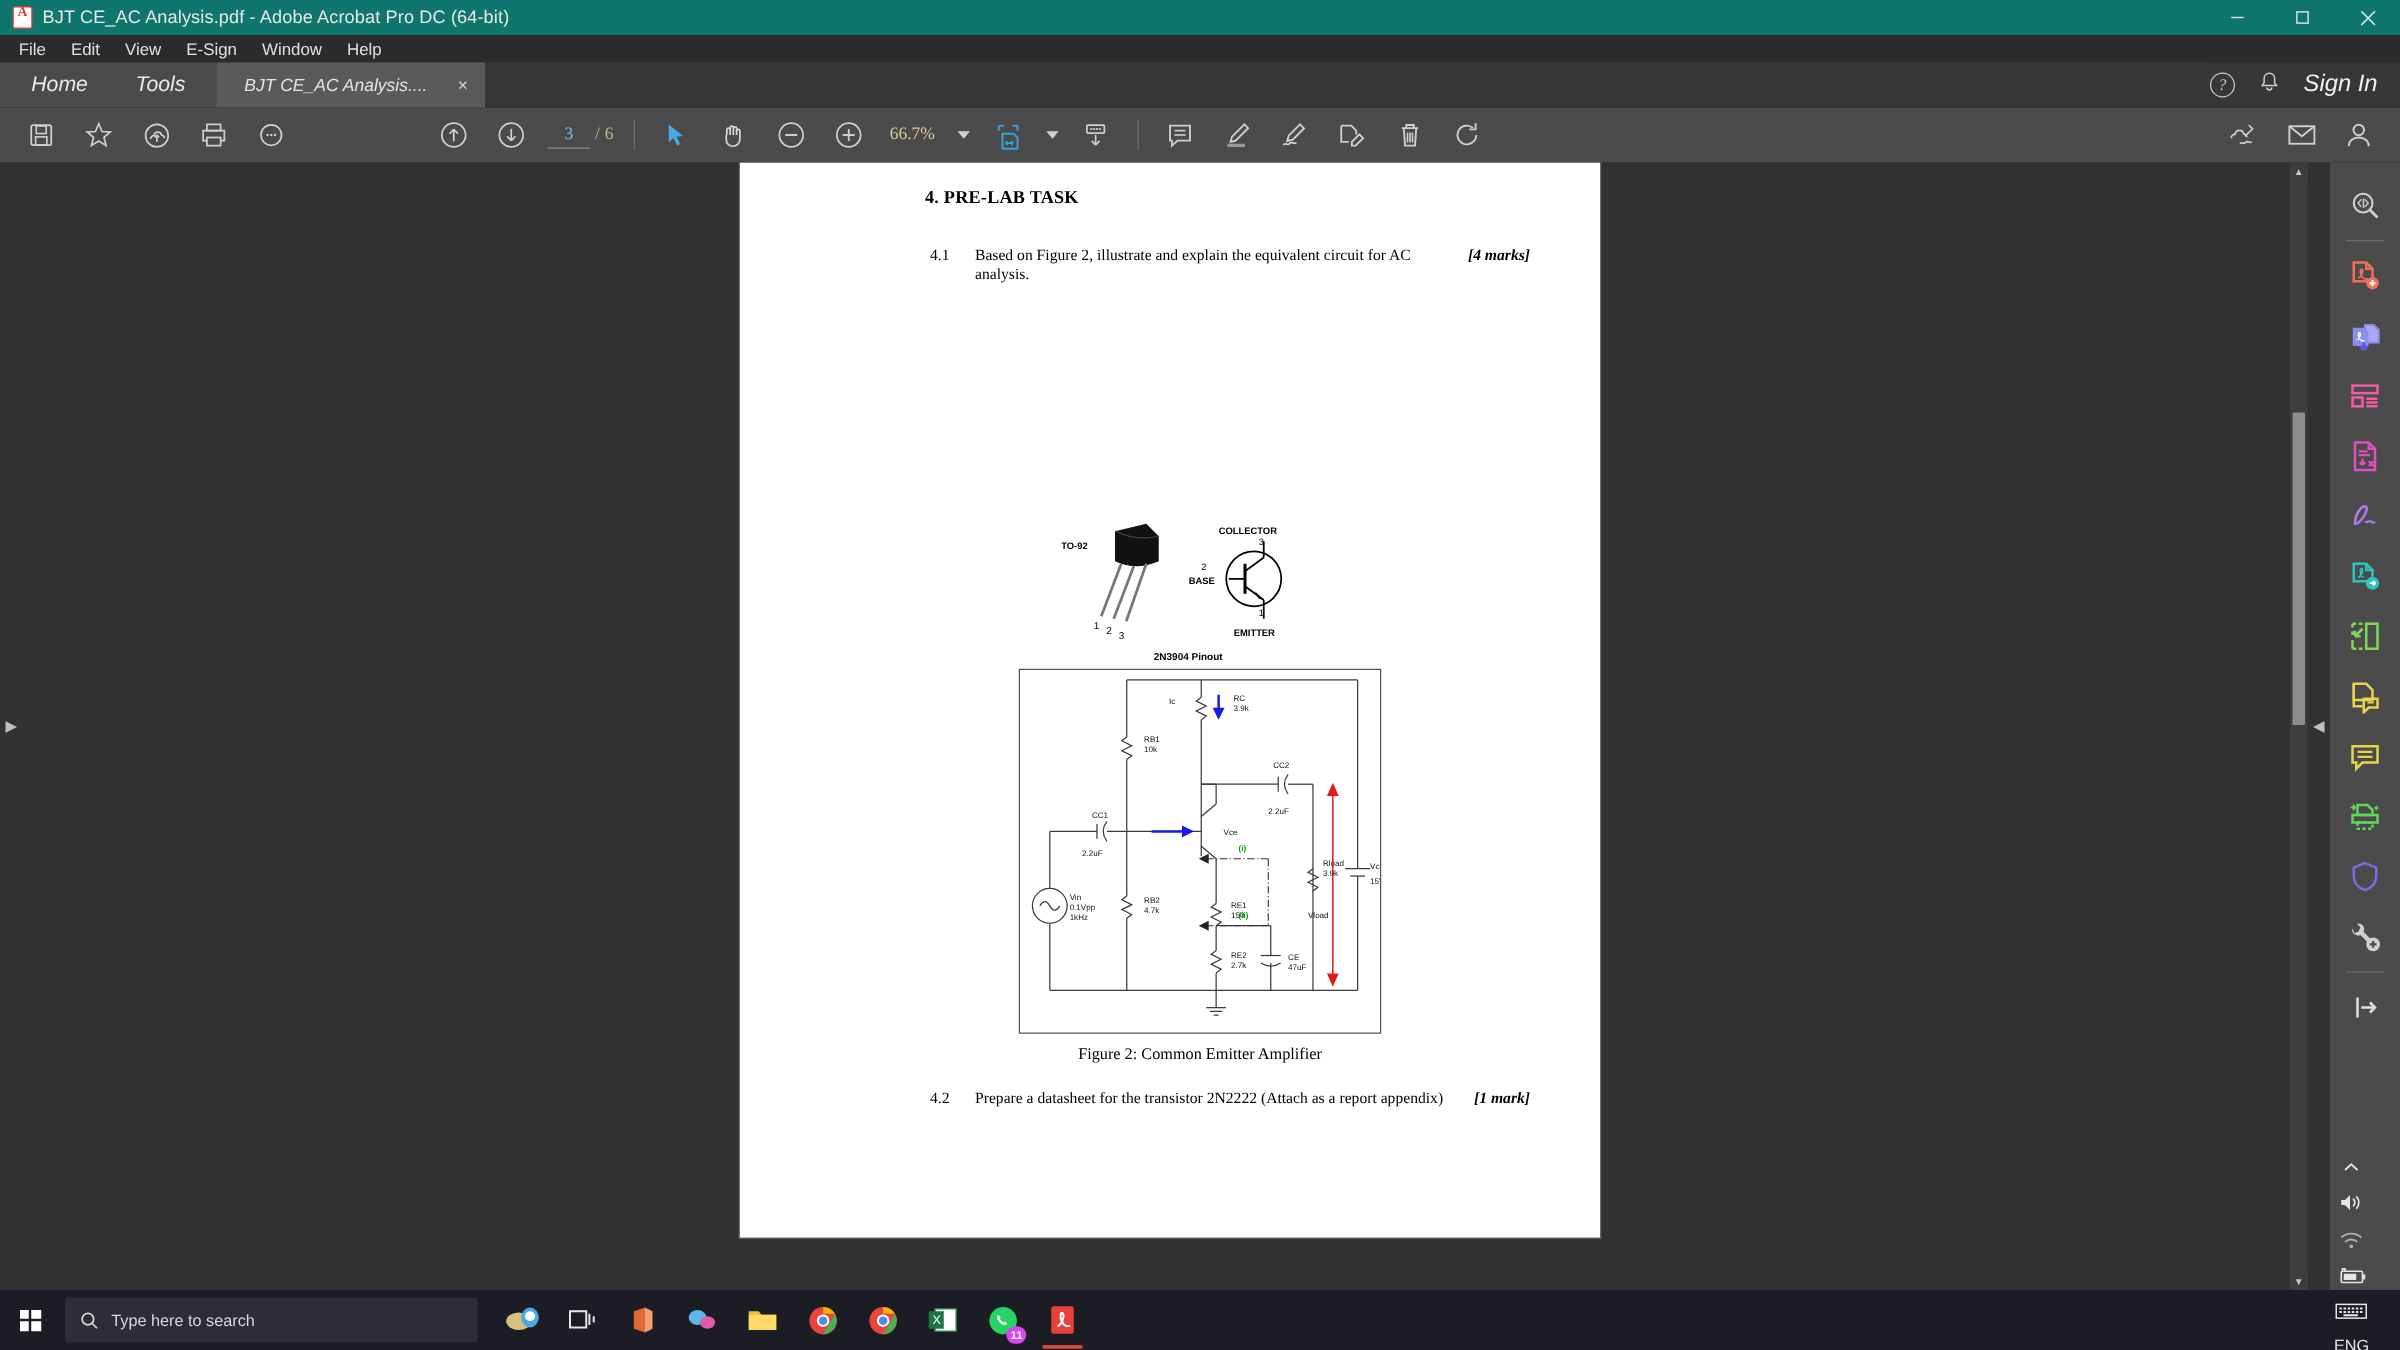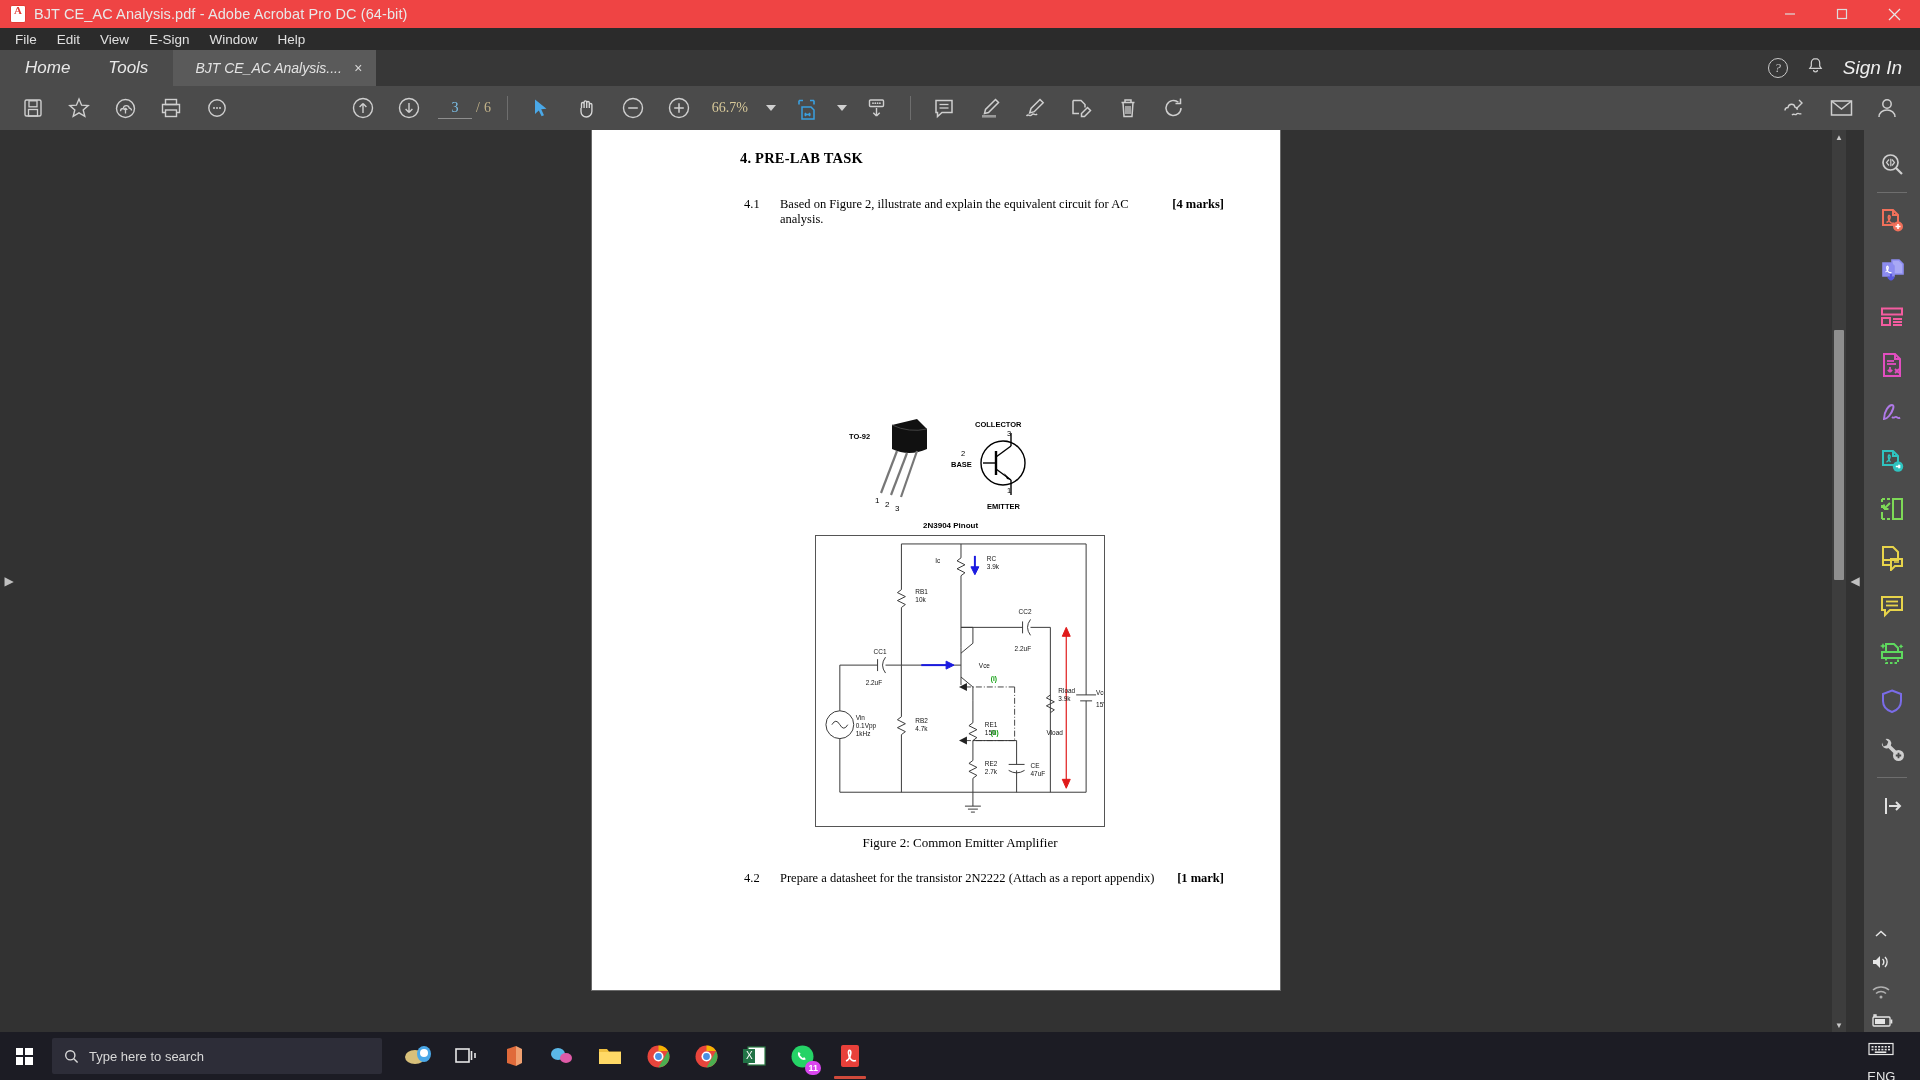--- a/index.html
+++ b/index.html
@@ -6,21 +6,21 @@
   html, body {
     width: 1920px; height: 1080px;
     overflow: hidden;
     font-family: "Liberation Sans", sans-serif;
     background: #1e1e1e;
   }
   body { display: flex; flex-direction: column; }
 
   
   .titlebar {
-    height: 28px; background: #ef4444; display: flex; align-items: center;
+    height: 28px; background: #0f766e; display: flex; align-items: center;
     flex: 0 0 28px; position: relative;
   }
   .titlebar .appicon {
     width: 16px; height: 18px; margin: 0 8px 0 10px; position: relative;
     border: 1.5px solid #e23b35; border-radius: 2px; background: #fff;
   }
   .titlebar .appicon::after {
     content: "A"; position: absolute; left: 0; right: 0; top: -2px;
     text-align: center; font-size: 11px; font-weight: bold; color: #e23b35;
     font-family: "Liberation Serif", serif;
@@ -49,21 +49,21 @@
   }
   .homebar {
     display: flex; align-items: center; height: 36px; background: #4b4b4b;
     padding: 0 6px;
   }
   .homebar .hb {
     color: #e8e8e8; font-size: 17px; padding: 0 19px; line-height: 36px;
   }
   .doctab {
     height: 36px; background: #5a5a5a; display: flex; align-items: center;
-    padding: 0 14px 0 22px; gap: 12px; min-width: 190px;
+    padding: 0 14px 0 22px; gap: 24px; min-width: 190px;
   }
   .doctab .tabtitle { color: #e3e3e3; font-size: 14px; white-space: nowrap; }
   .doctab .tabclose { color: #d8d8d8; font-size: 14px; line-height: 1; }
   .tabbar .tabfill { flex: 1; height: 36px; background: #373737; }
   .tabbar .rightside {
     margin-left: auto; display: flex; align-items: center; gap: 18px;
     padding-right: 18px; height: 36px;
   }
   .signin { color: #f0f0f0; font-size: 19px; }
   .circ-q {
@@ -117,21 +117,21 @@
   .h-task {
     font-family: "Liberation Serif", serif; font-weight: bold; font-size: 14.5px;
     color: #000; letter-spacing: .2px; margin-left: 44px; margin-top: 6px;
   }
   .q-row {
     display: flex; font-family: "Liberation Serif", serif; font-size: 12.5px;
     color: #000; margin-top: 30px; margin-left: 48px; align-items: baseline;
   }
   .q-num { width: 36px; flex: 0 0 36px; }
   .q-text { flex: 1; }
-  .q-marks { font-weight: bold; white-space: nowrap; }
+  .q-marks { font-weight: bold; white-space: nowrap; font-style: italic; }
 
   .figwrap { position: relative; margin-top: 186px; }
   .fig-cap {
     text-align: center; font-family: "Liberation Serif", serif;
     font-size: 13px; color: #000; margin-top: 8px;
   }
   .q-row.last { margin-top: 20px; }
 
   
   .docscroll {

